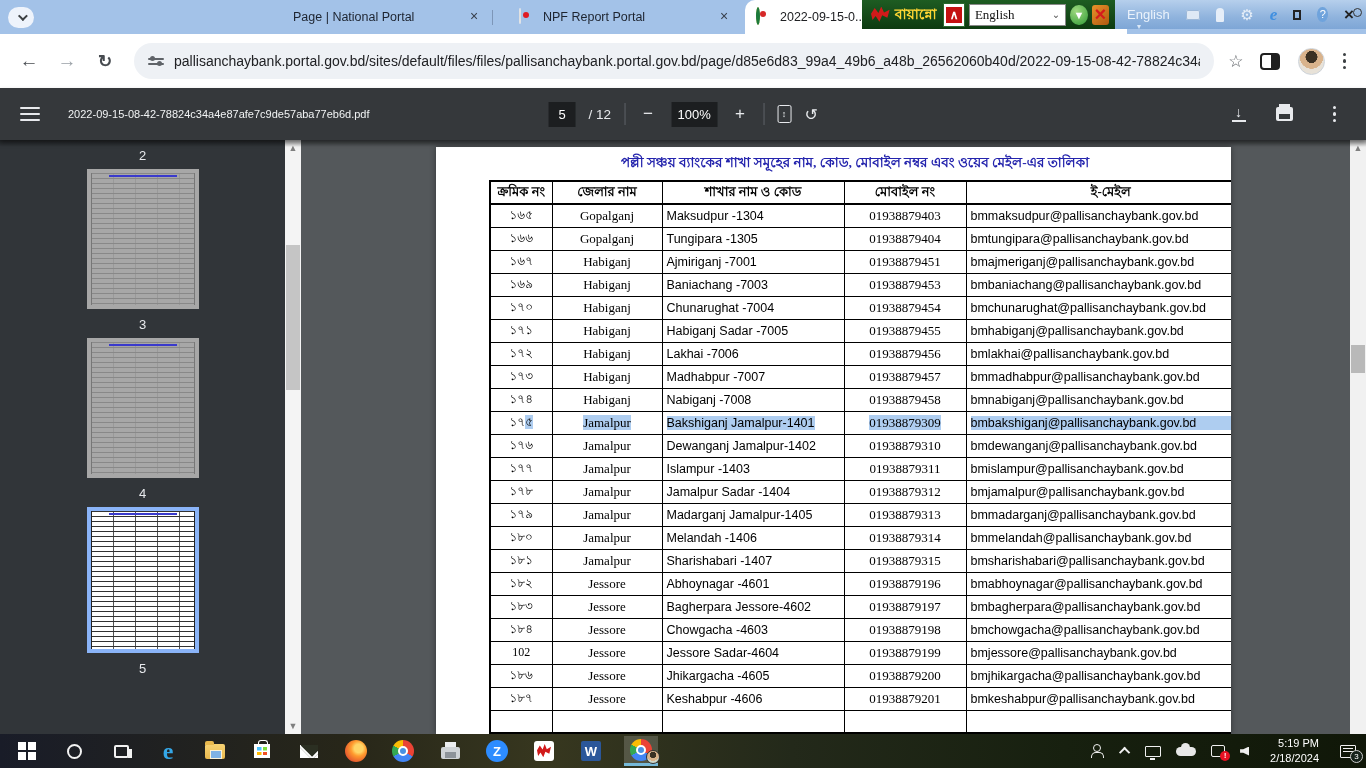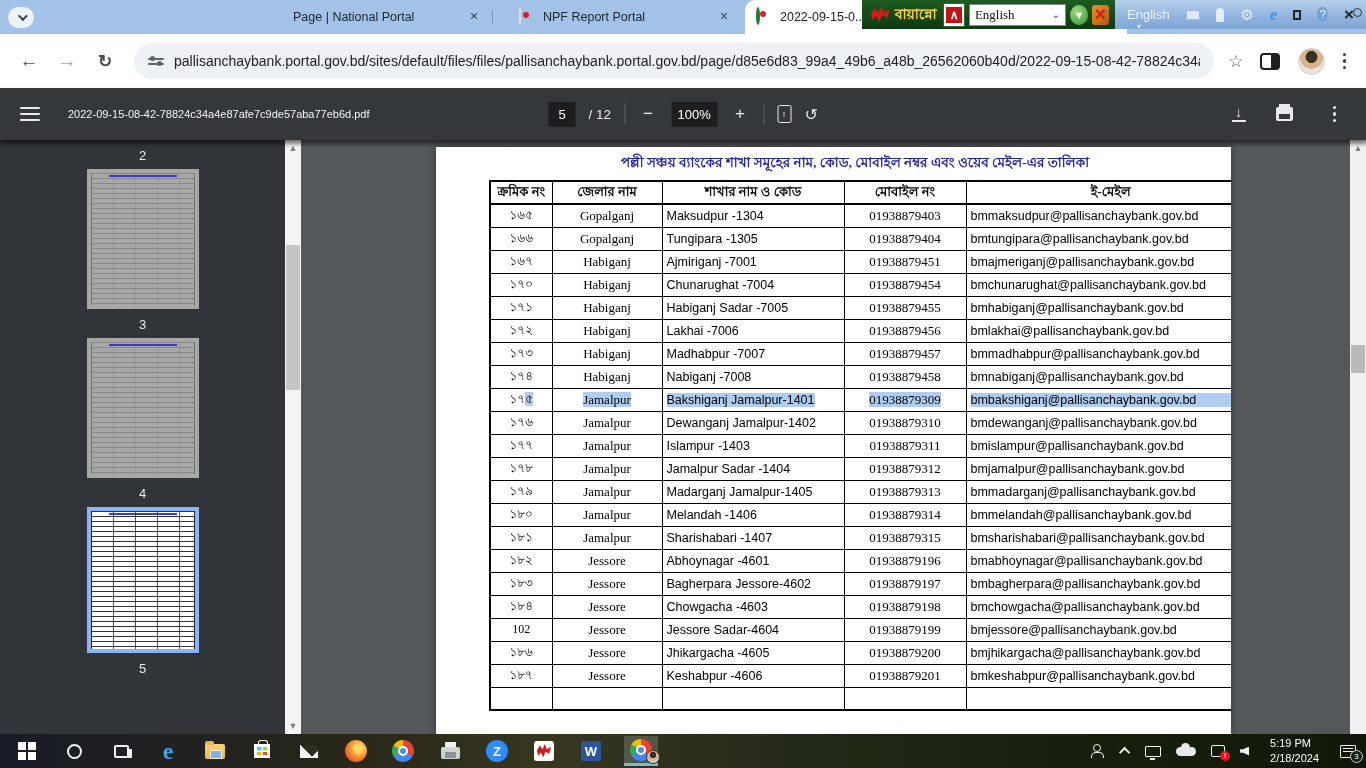--- a/index.html
+++ b/index.html
@@ -167,21 +167,21 @@
   .people-icon::after { content:""; position:absolute; left:0; bottom:0; width:11px; height:5px; border:1.5px solid #f0f0f0; border-bottom:none; border-radius:5px 5px 0 0; }
   .chevron-up { width:8px; height:8px; border-left:2px solid #f0f0f0; border-top:2px solid #f0f0f0; transform:rotate(45deg) translateY(2px); }
   .net-icon { width:16px; height:11px; border:1.7px solid #f0f0f0; border-radius:1px; position:relative; }
   .net-icon::after { content:""; position:absolute; left:4px; bottom:-4px; width:5px; height:2px; background:#f0f0f0; }
   .cloud-icon { width:20px; height:9px; background:#e8e8e8; border-radius:6px; position:relative; }
   .cloud-icon::before { content:""; position:absolute; left:5px; top:-4px; width:9px; height:9px; border-radius:50%; background:#e8e8e8; }
   .alert-icon { width:14px; height:12px; border:1.7px solid #f0f0f0; border-radius:2px; position:relative; }
   .alert-badge { position:absolute; right:-5px; bottom:-4px; width:10px; height:10px; border-radius:50%; background:#e81123; color:#fff; font-size:7px; line-height:10px; text-align:center; font-weight:bold; }
   .spk-icon { width:9px; height:9px; background:#f0f0f0; clip-path:polygon(0 30%,35% 30%,100% 0,100% 100%,35% 70%,0 70%); position:relative; margin-right:6px; }
   .spk-icon::after { content:")"; position:absolute; right:-8px; top:-4px; color:#f0f0f0; font-size:12px; }
-  .clock { color:#fff; font-size:11px; text-align:left; line-height:1.35; white-space:nowrap; }
+  .clock { color:#fff; font-size:11px; text-align:right; line-height:1.35; white-space:nowrap; }
   .action-icon { width:16px; height:13px; border:1.7px solid #f0f0f0; border-radius:1px; position:relative; }
   .action-icon::after { content:""; position:absolute; left:2px; top:2px; right:2px; height:1.5px; background:#f0f0f0; box-shadow:0 3px 0 #f0f0f0; }
   .action-badge { position:absolute; right:-7px; bottom:-5px; width:13px; height:13px; border-radius:50%; background:#16211a; border:1px solid #ccc; color:#fff; font-size:8px; line-height:12px; text-align:center; }
 </style>
 </head>
 <body>
 
 <div id="window">
 
   <div class="tabstrip">
@@ -335,20 +335,27 @@
               <td class="c4">bmtungipara@pallisanchaybank.gov.bd</td>
             </tr>
             <tr>
               <td class="c0">১৬৭</td>
               <td class="c1">Habiganj</td>
               <td class="c2">Ajmiriganj -7001</td>
               <td class="c3">01938879451</td>
               <td class="c4">bmajmeriganj@pallisanchaybank.gov.bd</td>
             </tr>
             <tr>
+              <td class="c0">১৬৯</td>
+              <td class="c1">Habiganj</td>
+              <td class="c2">Baniachang -7003</td>
+              <td class="c3">01938879453</td>
+              <td class="c4">bmbaniachang@pallisanchaybank.gov.bd</td>
+            </tr>
+            <tr>
               <td class="c0">১৭০</td>
               <td class="c1">Habiganj</td>
               <td class="c2">Chunarughat -7004</td>
               <td class="c3">01938879454</td>
               <td class="c4">bmchunarughat@pallisanchaybank.gov.bd</td>
             </tr>
             <tr>
               <td class="c0">১৭১</td>
               <td class="c1">Habiganj</td>
               <td class="c2">Habiganj Sadar -7005</td>

